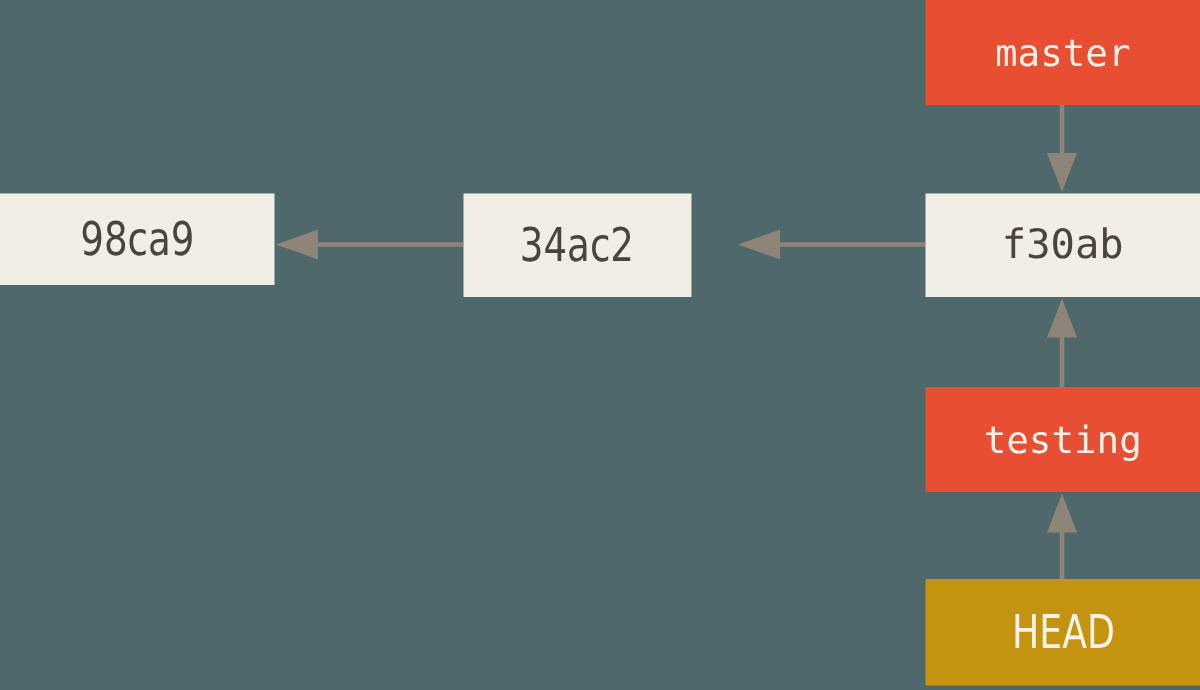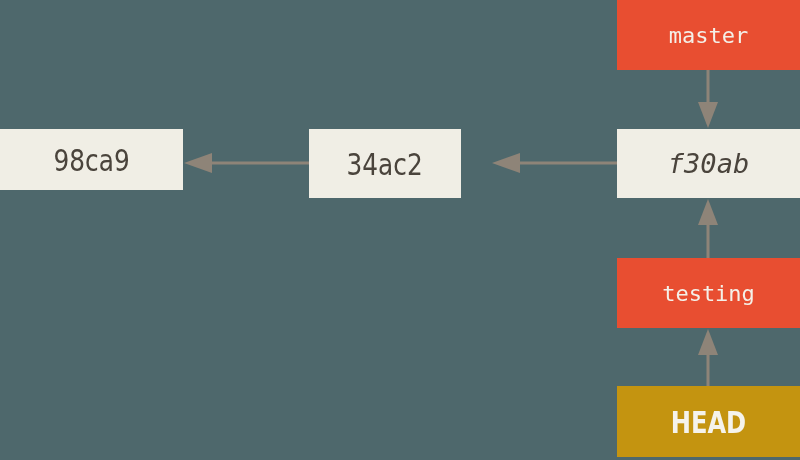--- a/index.html
+++ b/index.html
@@ -30,38 +30,37 @@
     transform-origin: center;
   }
   .commit-id-mono {
     font-family: "DejaVu Sans Mono", "Liberation Mono", monospace;
     font-size: 27px;
   }
   .branch-box {
     background: var(--branch-fill, #e84e31);
     color: var(--branch-text, #f4f0e8);
     font-family: "DejaVu Sans Mono", "Liberation Mono", monospace;
-    font-size: 22px;
+    font-size: 25px;
     text-align: center;
   }
   .head-box {
     background: var(--head-fill, #c49410);
     color: var(--head-text, #f5f3ec);
-    font-weight: bold;
   }
   .head-label {
     font-size: 31px;
     display: inline-block;
     transform: scaleX(0.78);
     transform-origin: center;
   }
   
   .commit-98ca9 { left: 0;   top: 129; width: 183; height: 61px; width: 183px; }
   .commit-34ac2 { left: 309px; top: 129px; width: 152px; height: 69px; }
-  .commit-f30ab { left: 617px; top: 129px; width: 183px; height: 69px; font-style: italic; }
+  .commit-f30ab { left: 617px; top: 129px; width: 183px; height: 69px; }
   .branch-master  { left: 617px; top: 0;     width: 183px; height: 70px; }
   .branch-testing { left: 617px; top: 258px; width: 183px; height: 70px; }
   .head-pointer   { left: 617px; top: 386px; width: 183px; height: 71px; }
   .commit-98ca9 { top: 129px; }
   .arrow-layer {
     position: absolute;
     left: 0; top: 0;
     width: 800px; height: 460px;
     pointer-events: none;
   }

